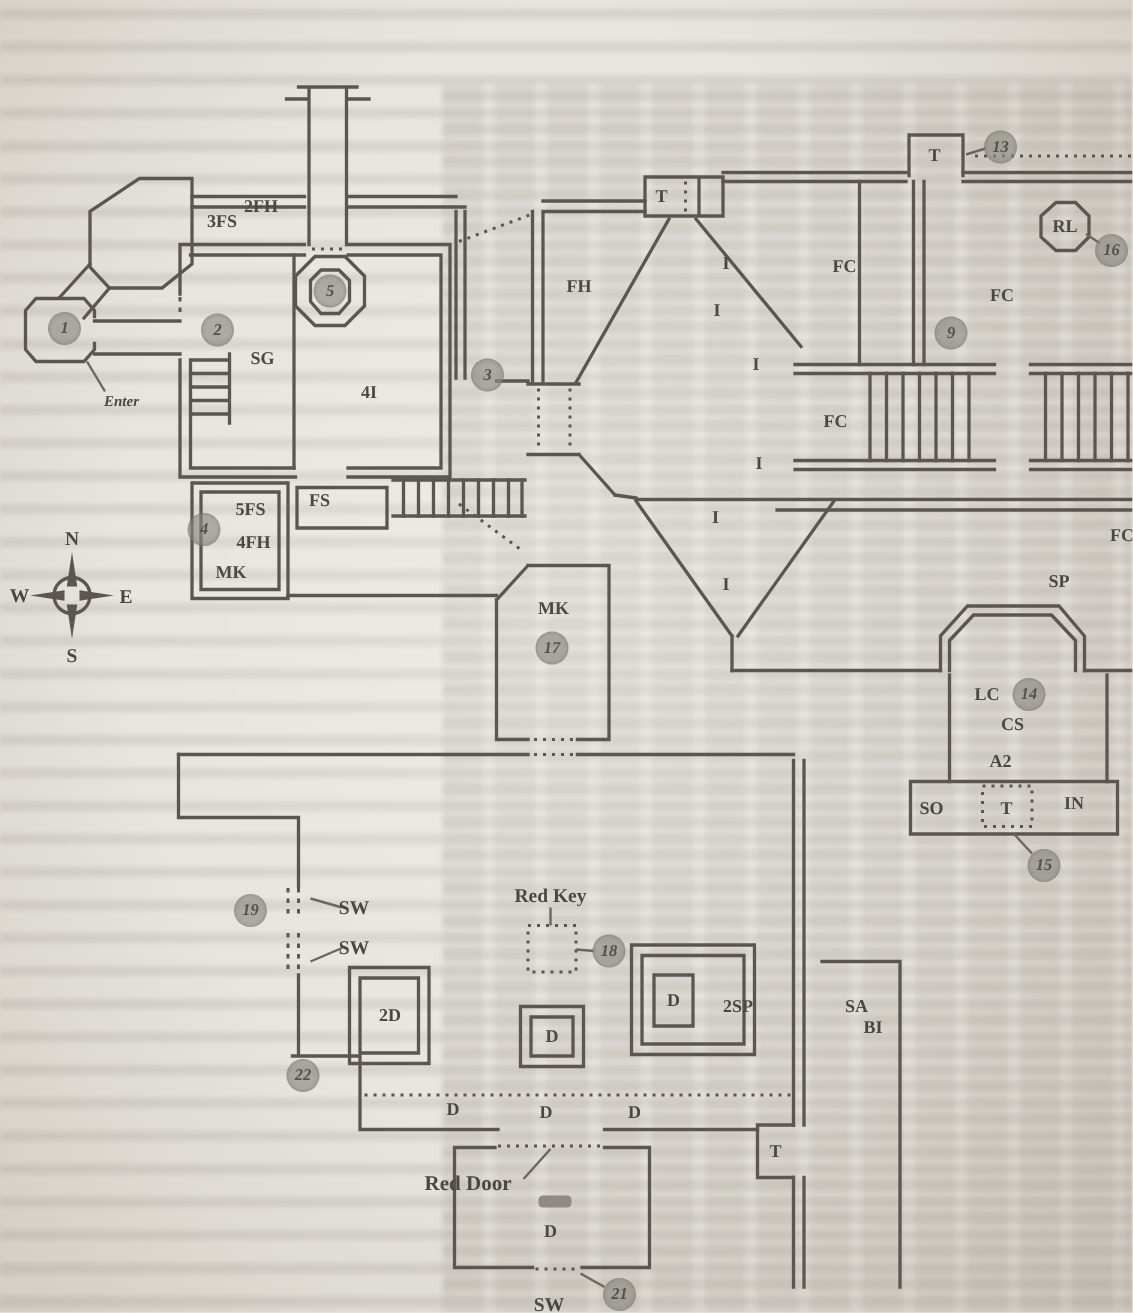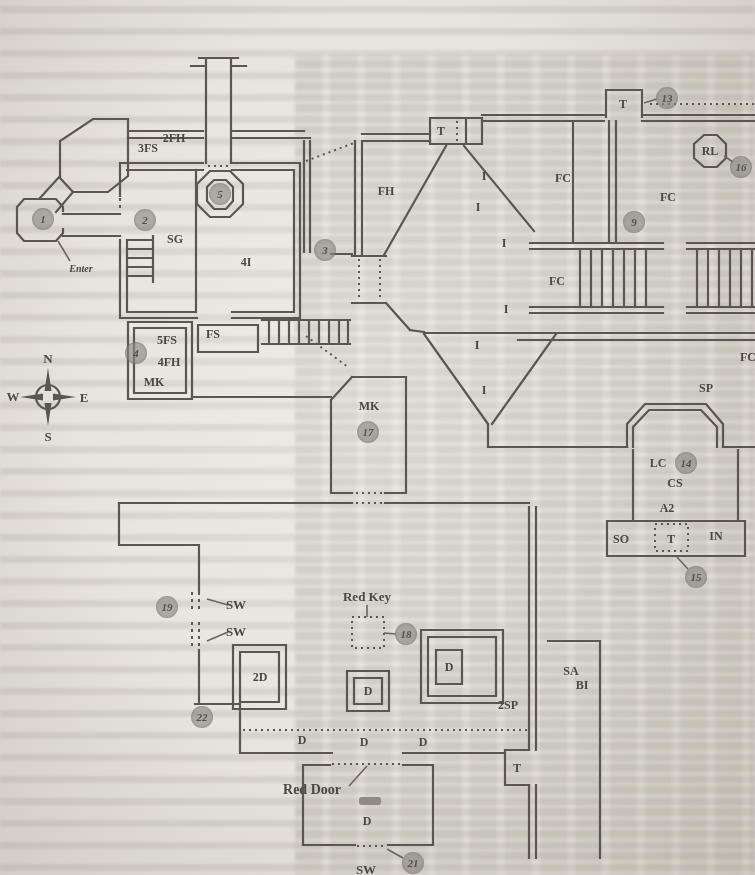--- a/index.html
+++ b/index.html
@@ -223,21 +223,21 @@
     <span class="map-label" style="left: 582px; top: 685px;">BI</span>
     <span class="map-label" style="left: 236px; top: 605px; font-size: 13px;">SW</span>
     <span class="map-label" style="left: 236px; top: 632px; font-size: 13px;">SW</span>
     <span class="map-label" style="left: 367px; top: 597px; font-size: 13px;">Red Key</span>
     <span class="map-label" style="left: 260px; top: 677px;">2D</span>
     <span class="map-label" style="left: 368px; top: 691px;">D</span>
     <span class="map-label" style="left: 302px; top: 740px;">D</span>
     <span class="map-label" style="left: 364px; top: 742px;">D</span>
     <span class="map-label" style="left: 423px; top: 742px;">D</span>
     <span class="map-label" style="left: 449px; top: 667px;">D</span>
-    <span class="map-label" style="left: 508px; top: 671px; margin-top: 34px;">2SP</span>
+    <span class="map-label" style="left: 492px; top: 671px;">2SP</span>
     <span class="map-label" style="left: 517px; top: 768px;">T</span>
     <span class="map-label" style="left: 312px; top: 790px; font-size: 14px;">Red Door</span>
     <span class="map-label" style="left: 367px; top: 821px;">D</span>
     <span class="map-label" style="left: 366px; top: 870px; font-size: 13px;">SW</span>
     <div class="map-marker" style="left: 43px; top: 219px;">1</div>
     <div class="map-marker" style="left: 145px; top: 220px;">2</div>
     <div class="map-marker" style="left: 325px; top: 250px;">3</div>
     <div class="map-marker" style="left: 136px; top: 353px;">4</div>
     <div class="map-marker" style="left: 220px; top: 194px;">5</div>
     <div class="map-marker" style="left: 634px; top: 222px;">9</div>

